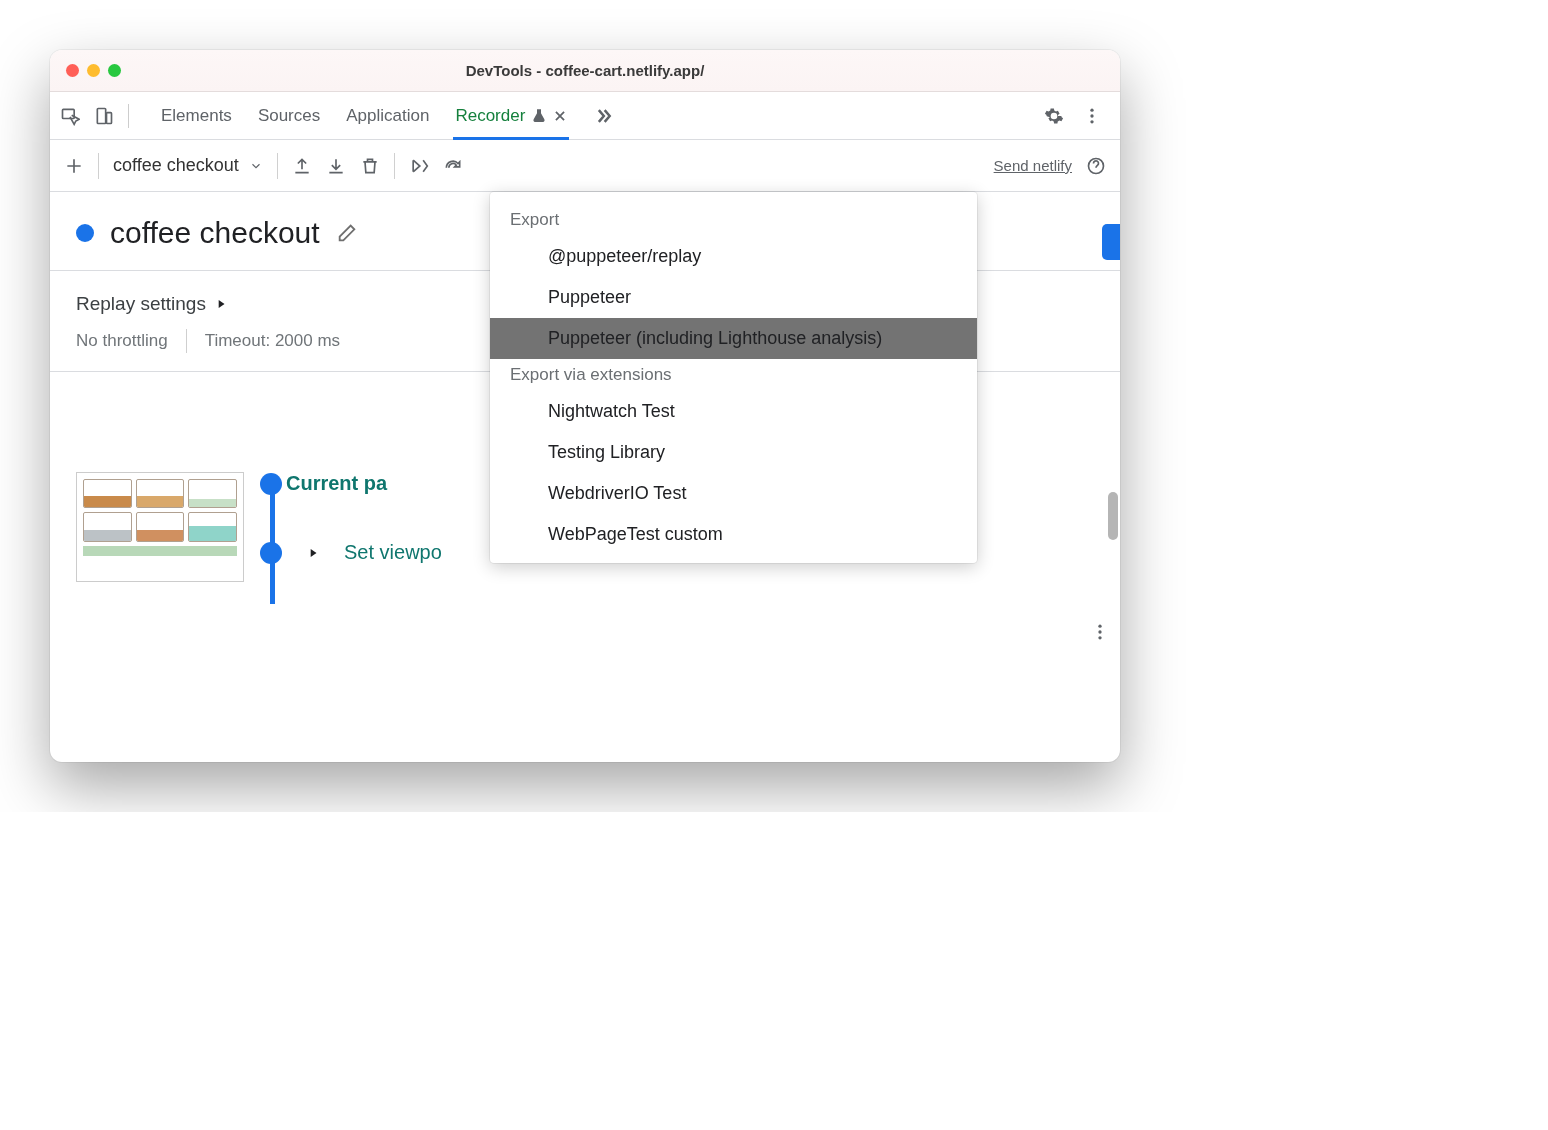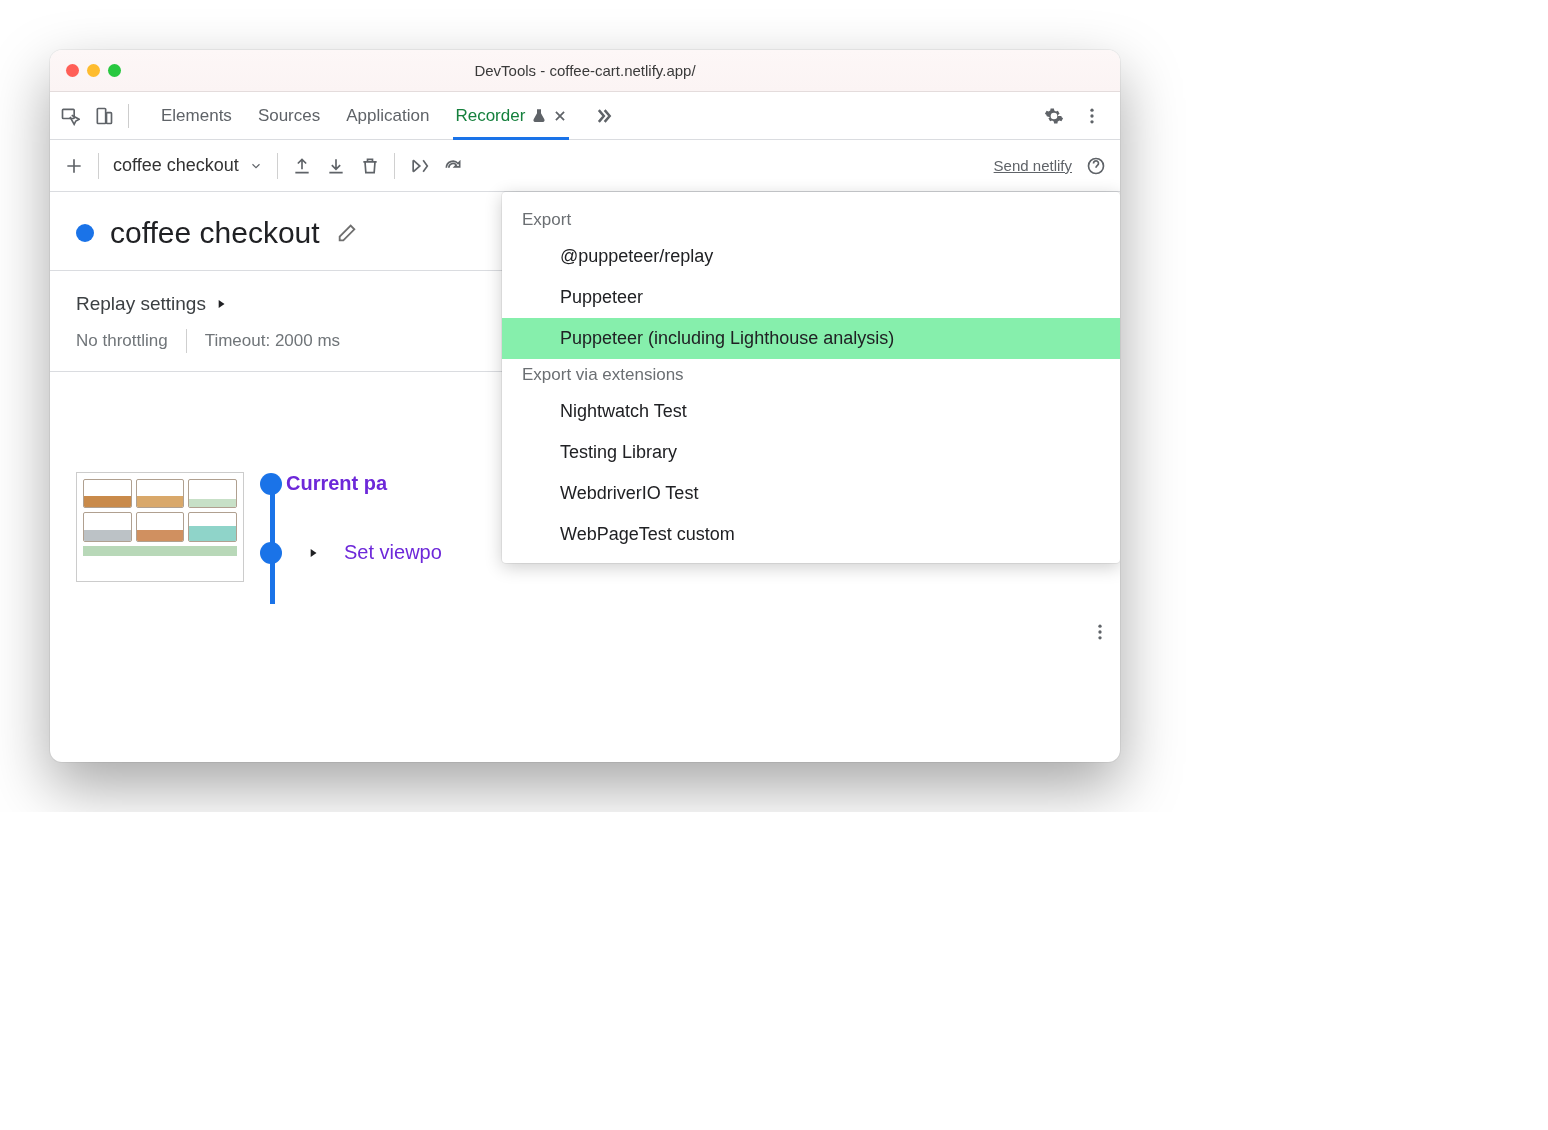--- a/index.html
+++ b/index.html
@@ -32,21 +32,21 @@
     left: 16px;
   }
   .tl { width: 13px; height: 13px; border-radius: 50%; }
   .tl.red { background: #ff5f57; }
   .tl.yellow { background: #febc2e; }
   .tl.green { background: #28c840; }
   .title {
     flex: 1;
     text-align: center;
     font-size: 15px;
-    font-weight: 400;
+    font-weight: 700;
     color: #3a3a3a;
   }
   
   .tabs-row {
     height: 48px;
     display: flex;
     align-items: stretch;
     border-bottom: 1px solid #dadce0;
     padding: 0 10px;
     background: #fff;
@@ -238,52 +238,52 @@
   }
   .tl-dot {
     position: absolute;
     left: -26px;
     width: 22px; height: 22px;
     border-radius: 50%;
     background: #1a73e8;
   }
   .tl-item .label {
     font-size: 20px;
-    color: #6d28d9;
+    color: #0f766e;
   }
   .tl-item.bold .label { font-weight: 600; }
   .caret-right {
     width: 14px; height: 14px;
     color: #202124;
   }
   
   .export-menu {
     position: absolute;
-    left: 452px;
+    left: 440px;
     top: 0;
-    width: 618px;
+    width: 487px;
     background: #fff;
     box-shadow: 0 4px 18px rgba(0,0,0,0.2), 0 0 0 1px rgba(0,0,0,0.06);
     border-radius: 4px;
     padding: 12px 0 8px 0;
     z-index: 5;
     font-size: 18px;
   }
   .menu-header {
     padding: 6px 20px;
     color: #6b6f73;
     font-size: 17px;
   }
   .menu-item {
     padding: 10px 20px 10px 58px;
     color: #202124;
     cursor: pointer;
   }
   .menu-item.hover {
-    background: #86efac;
+    background: #737373;
   }
   .scrollbar-fake {
     position: absolute;
     right: 2px;
     top: 300px;
     width: 10px;
     height: 48px;
     background: #b5b5b5;
     border-radius: 5px;
   }

